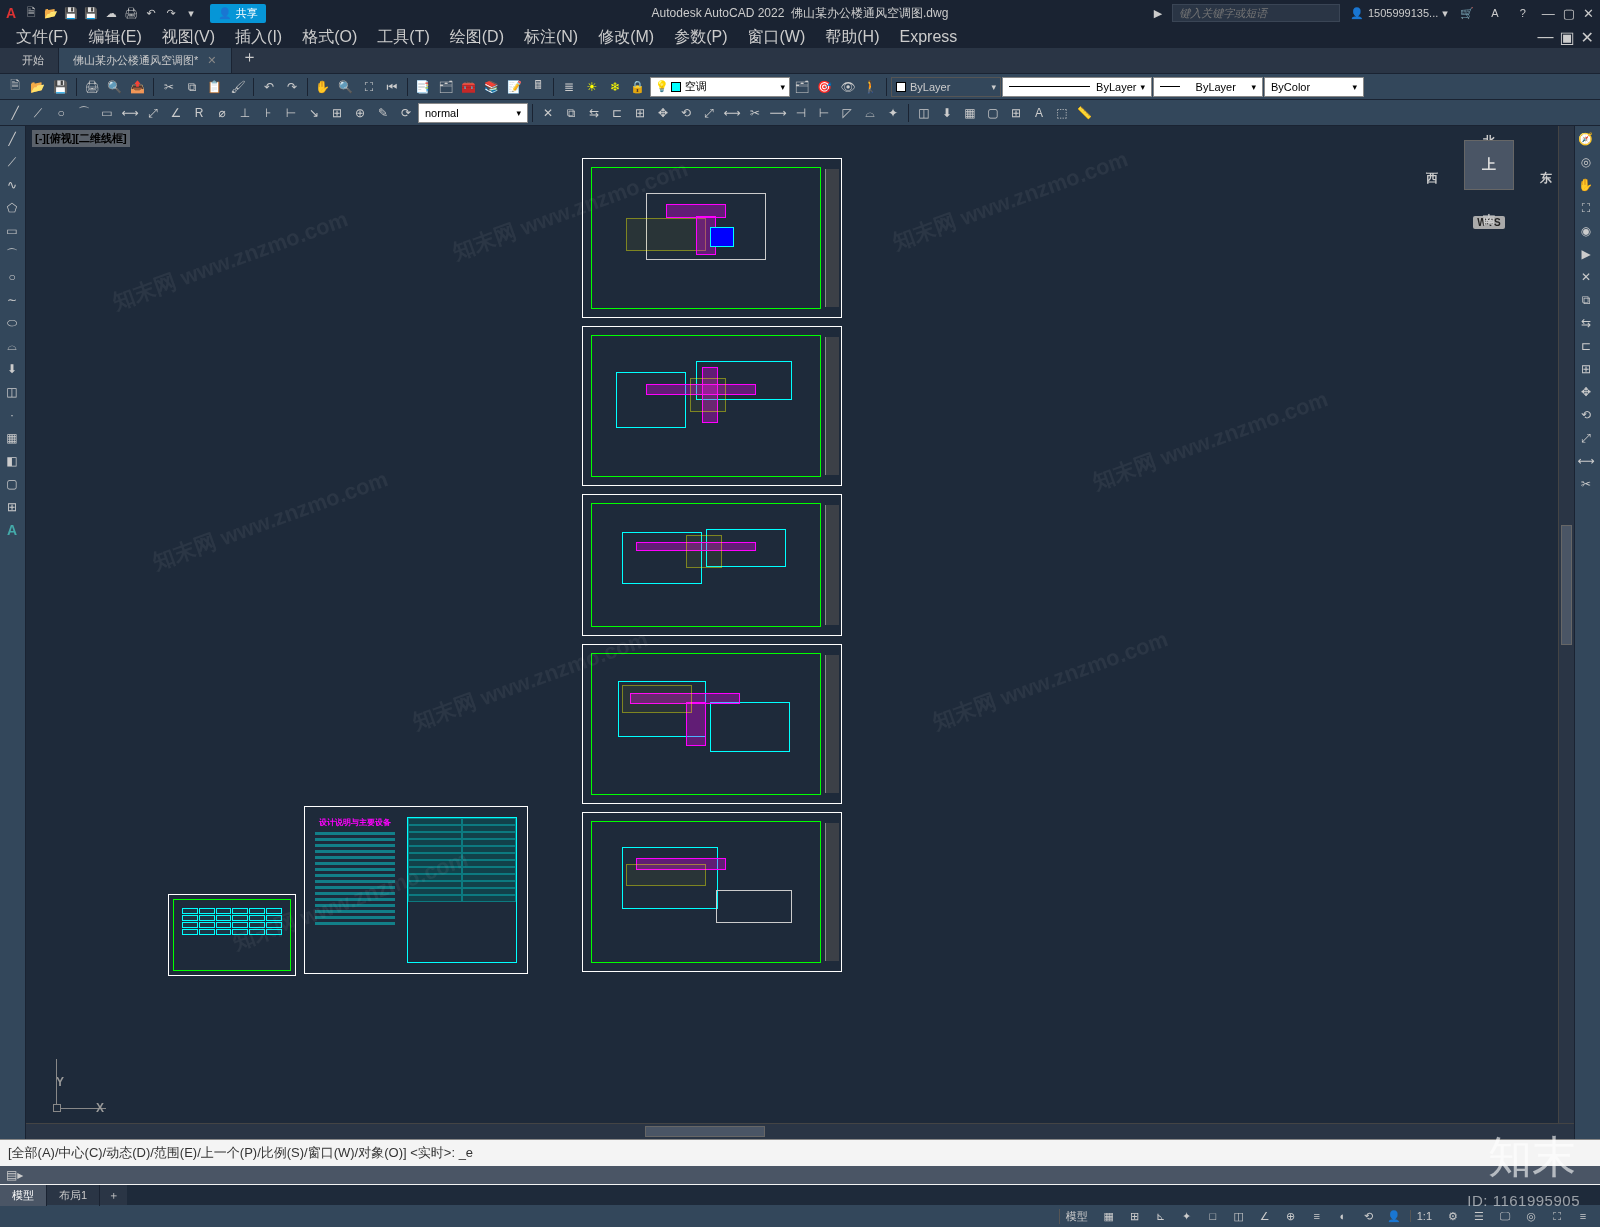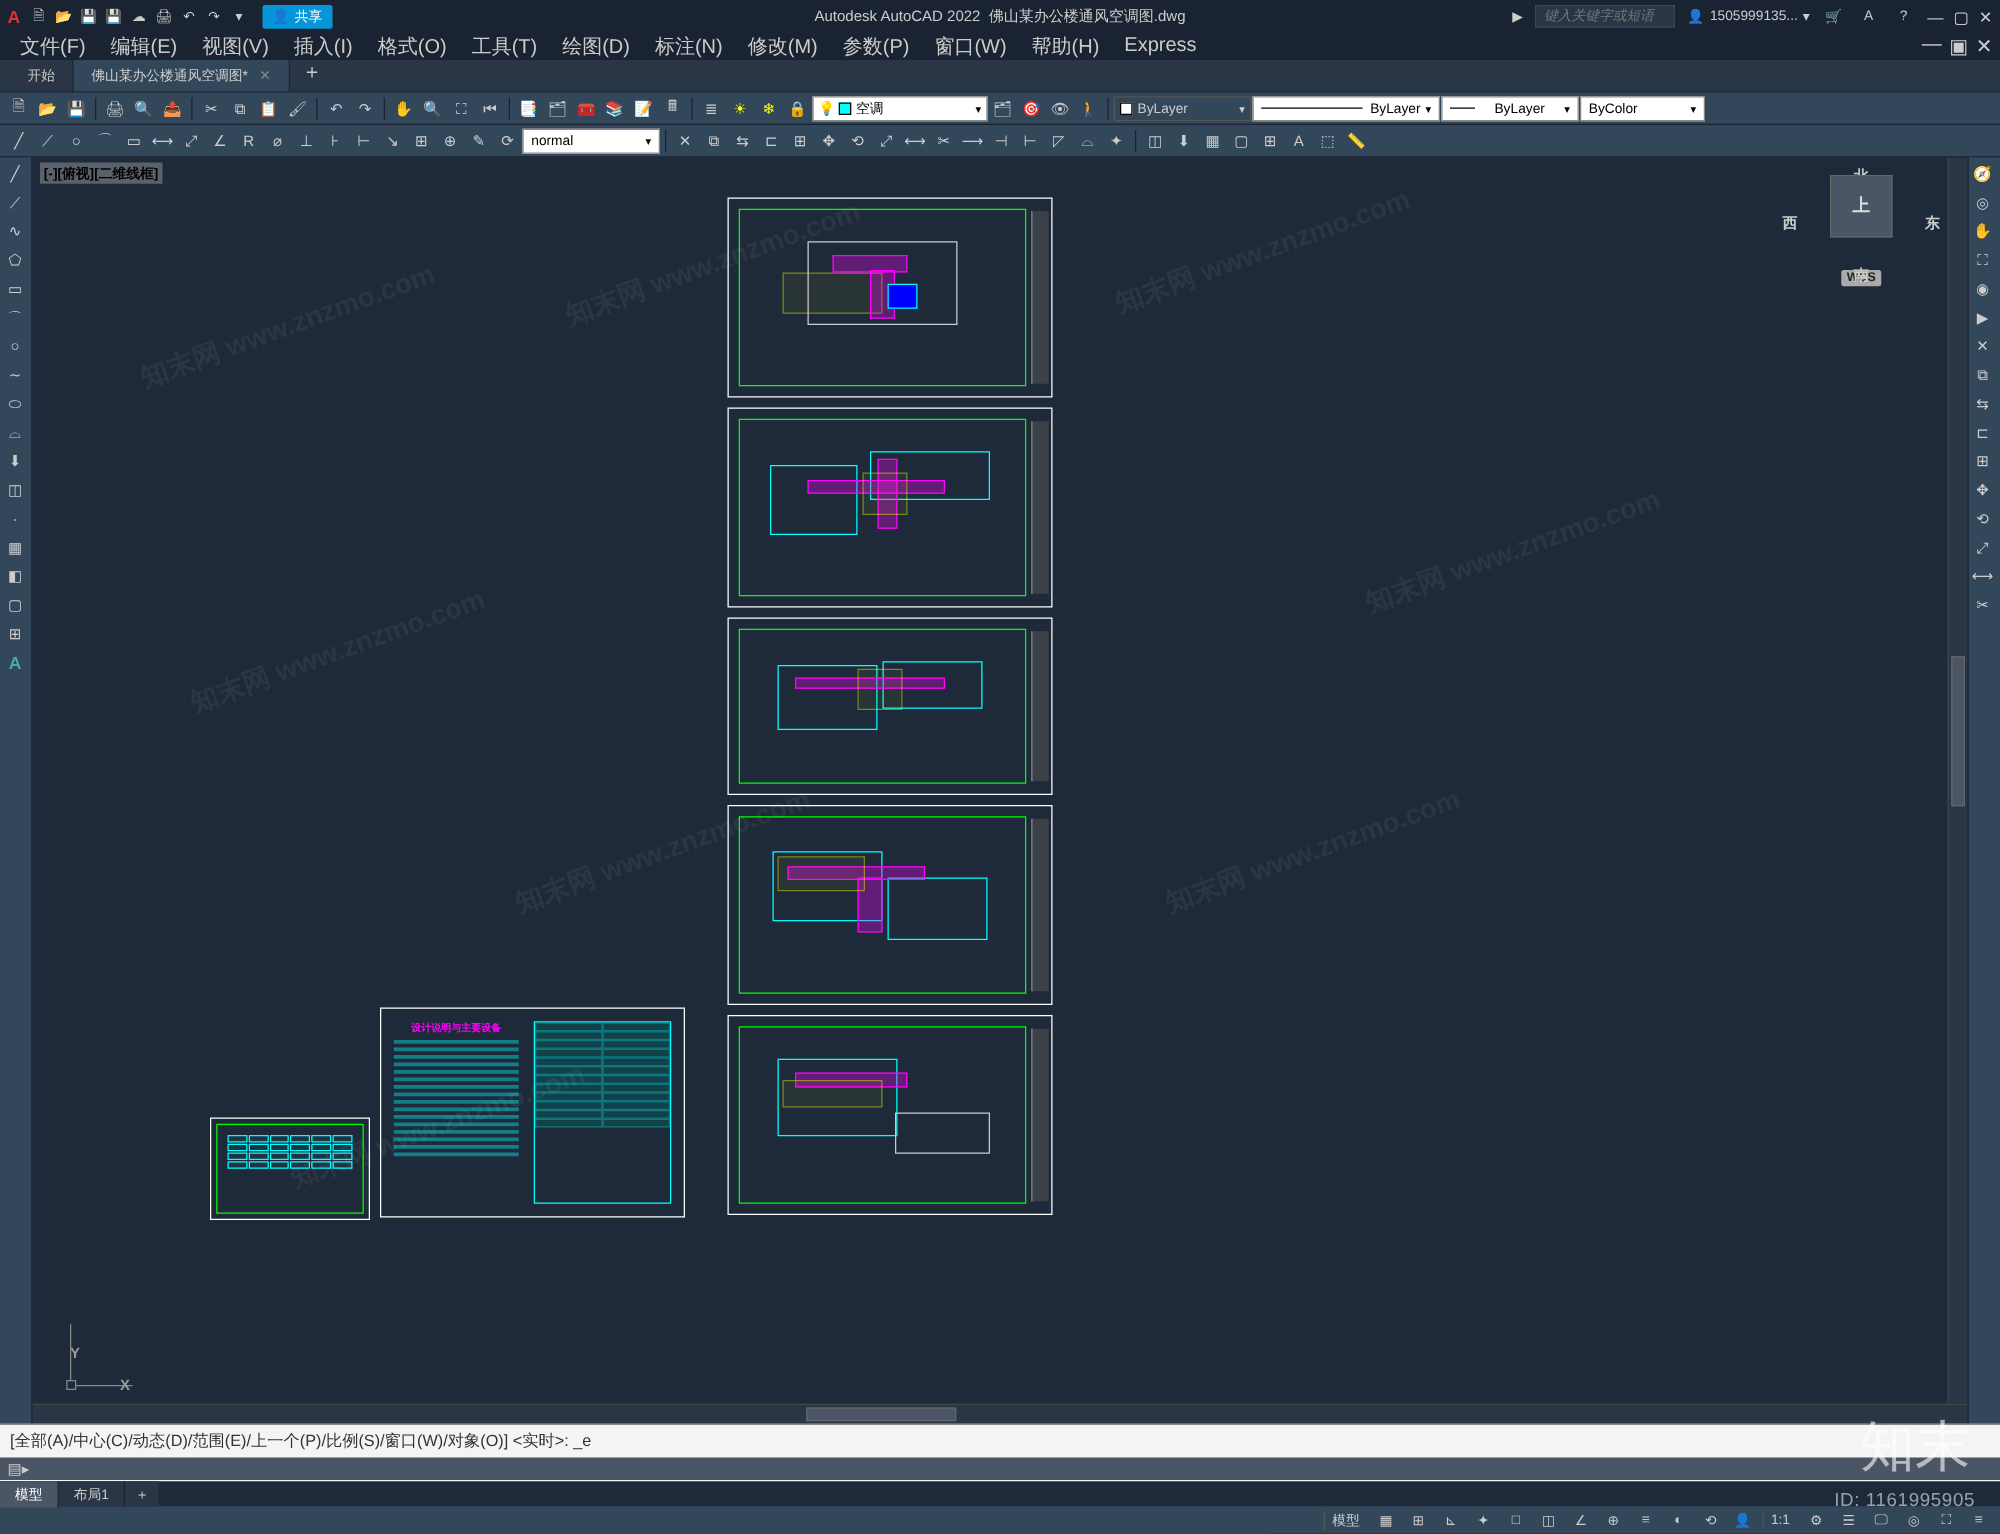--- a/index.html
+++ b/index.html
@@ -6,21 +6,21 @@
 body { width:1600px; height:1227px; background:#1e2a3a; overflow:hidden; position:relative; }
 
 
 .titlebar { height:26px; background:#1a2332; display:flex; align-items:center; color:#ccc; font-size:11px; position:relative; }
 .titlebar .logo { color:#d33; font-weight:bold; font-size:14px; margin:0 6px; }
 .qat { display:flex; gap:2px; align-items:center; }
 .qat-btn { width:18px; height:18px; display:flex; align-items:center; justify-content:center; color:#ccc; font-size:11px; cursor:pointer; }
 .share-btn { background:#0696d7; color:#fff; padding:2px 8px; margin-left:10px; border-radius:2px; font-size:11px; display:flex; align-items:center; gap:4px; }
 .titlebar-center { position:absolute; left:50%; transform:translateX(-50%); color:#ccc; font-size:12px; }
 .titlebar-right { position:absolute; right:6px; display:flex; align-items:center; gap:10px; }
-.search-box { background:#2a3545; border:1px solid #3a4555; padding:2px 6px; font-size:11px; color:#888; width:112px; font-style:italic; }
+.search-box { background:#2a3545; border:1px solid #3a4555; padding:2px 6px; font-size:11px; color:#888; width:168px; font-style:italic; }
 .user { color:#ccc; font-size:11px; display:flex; align-items:center; gap:4px; }
 .win-controls { display:flex; gap:8px; color:#ccc; font-size:13px; }
 .win-controls span { cursor:pointer; }
 
 
 .menubar { height:22px; background:#1a2332; display:flex; align-items:center; padding-left:6px; }
 .menubar .menu-item { color:#ccc; font-size:16px; padding:3px 10px; cursor:pointer; }
 .menubar-right { margin-left:auto; display:flex; gap:6px; padding-right:6px; color:#ccc; }
 
 
@@ -414,21 +414,21 @@
         <div class="fp">
       <div class="fp-room" style="left:8%; top:10%; width:48%; height:55%"></div>
       <div class="fp-wall" style="left:55%; top:48%; width:38%; height:30%"></div>
       <div class="fp-duct" style="left:15%; top:20%; width:45%; height:10%"></div>
       <div class="fp-block" style="left:10%; top:25%; width:40%; height:20%"></div>
     </div>
       </div>
       <div class="sheet-title"></div>
   </div>
 
-  <div class="notes-sheet" style="left:278px; top:680px; width:244px; height:168px">
+  <div class="notes-sheet" style="left:278px; top:680px; width:224px; height:168px">
     <div class="notes-inner">
       <div class="notes-text">
         <div class="notes-title">设计说明与主要设备</div>
         <div class="tline"></div>
           <div class="tline"></div>
           <div class="tline"></div>
           <div class="tline"></div>
         <div class="tline"></div>
           <div class="tline"></div>
           <div class="tline"></div>

